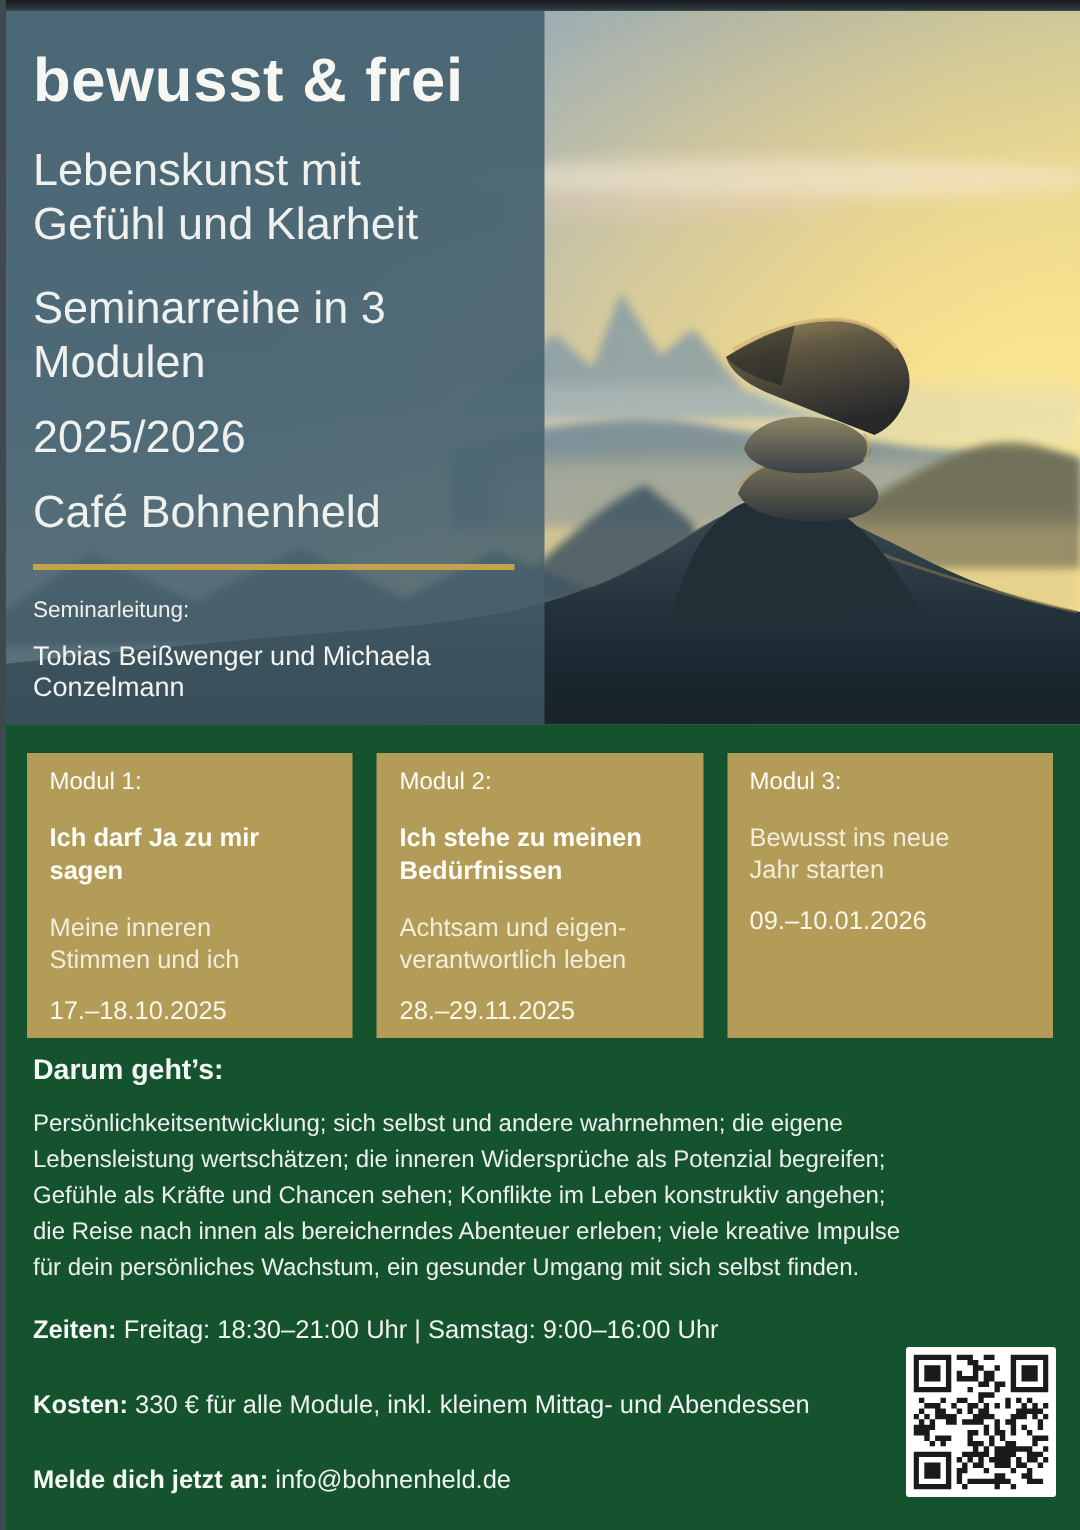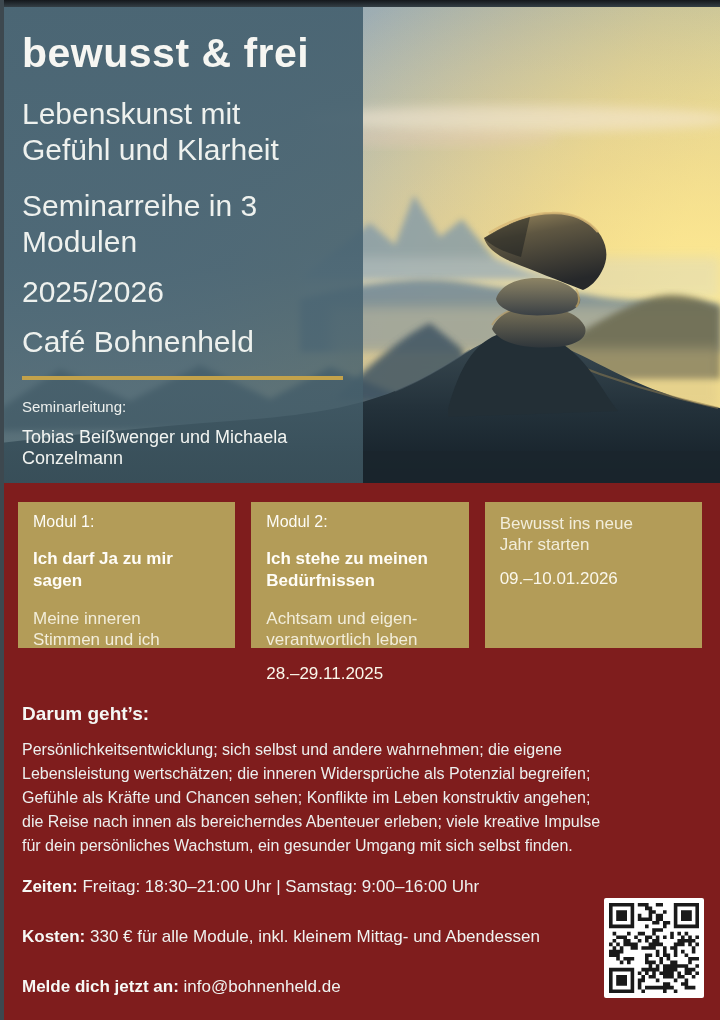--- a/index.html
+++ b/index.html
@@ -1,18 +1,18 @@
 <!DOCTYPE html>
 <html><head>
 <meta charset="utf-8">
 <style>
   * { margin:0; padding:0; box-sizing:border-box; }
   html,body { background:#506673; }
   body { font-family:"Liberation Sans","DejaVu Sans",sans-serif; }
-  .page { position:relative; width:720px; height:1020px; background:#7f1d1d; overflow:hidden; }
+  .page { position:relative; width:720px; height:1020px; background:#14532d; overflow:hidden; }
 
   .edge-top { position:absolute; top:0; left:0; width:720px; height:7px;
               background:linear-gradient(#14181c,#343e45); z-index:40; }
   .edge-left { position:absolute; top:0; left:0; width:4px; height:1020px;
                background:#3d484f; z-index:40; }
 
   
   .hero { position:absolute; top:7px; left:0; width:720px; height:476px; overflow:hidden; }
   .hero svg.photo { position:absolute; inset:0; width:100%; height:100%; display:block; }
   .hero-overlay { position:absolute; top:0; left:0; width:363px; height:476px; z-index:1;
@@ -24,21 +24,21 @@
   .hero-line { font-size:30px; line-height:1.2; font-weight:400; color:#eef1ee; margin-bottom:20px; }
   .hero-line.tight { margin-bottom:14px; }
   .pre { white-space:pre-line; }
   .divider { width:321px; height:4px; background:#c3a24b; margin:16px 0 18px 0; }
   .lead-label { font-size:15px; color:#edf0ee; margin-bottom:12px; }
   .lead-names { font-size:18px; color:#f2f4f1; }
 
   
   .modules { position:absolute; top:502px; left:0; width:720px; padding:0 18px;
              display:flex; gap:16px; }
-  .card { flex:1 1 0; height:146px; background:#b39c58; padding:11px 15px; color:#fbf9f0; }
+  .card { flex:1 1 0; height:190px; background:#b39c58; padding:11px 15px; color:#fbf9f0; }
   .m-label { font-size:16px; font-weight:400; color:#fdfcf6; margin-bottom:17px; }
   .m-title { font-size:17px; font-weight:700; line-height:1.3; min-height:44px;
              color:#fffdf7; margin-bottom:16px; }
   .m-sub { font-size:17px; font-weight:400; line-height:1.25; min-height:42px;
            color:#f2edda; margin-bottom:13px; }
   .m-date { font-size:17px; color:#faf7eb; }
 
   
   .about { position:absolute; top:703px; left:22px; width:678px; color:#edf1f0; }
   .about-heading { font-size:19px; font-weight:700; color:#f5f7f4; margin-bottom:13px; }
@@ -162,30 +162,32 @@
     </div>
   </div>
 
   <div class="modules">
     <div class="card">
       <div class="m-label">Modul 1:</div>
       <div class="m-title pre">Ich darf Ja zu mir
 sagen</div>
       <div class="m-sub pre">Meine inneren
 Stimmen und ich</div>
+      <div class="m-date">17.–18.10.2025</div>
     </div>
     <div class="card">
       <div class="m-label">Modul 2:</div>
       <div class="m-title pre">Ich stehe zu meinen
 Bedürfnissen</div>
       <div class="m-sub pre">Achtsam und eigen-
 verantwortlich leben</div>
       <div class="m-date">28.–29.11.2025</div>
     </div>
     <div class="card">
+      <div class="m-label">Modul 3:</div>
       <div class="m-sub pre">Bewusst ins neue
 Jahr starten</div>
       <div class="m-date">09.–10.01.2026</div>
     </div>
   </div>
 
   <div class="about">
     <div class="about-heading">Darum geht’s:</div>
     <div class="about-body pre">Persönlichkeitsentwicklung; sich selbst und andere wahrnehmen; die eigene
 Lebensleistung wertschätzen; die inneren Widersprüche als Potenzial begreifen;

